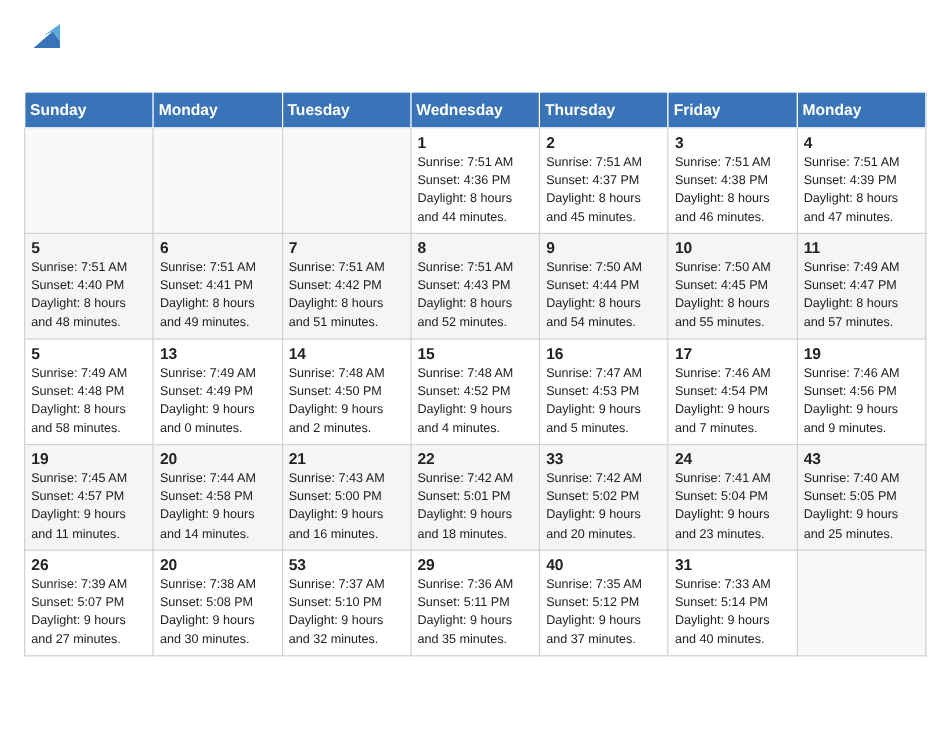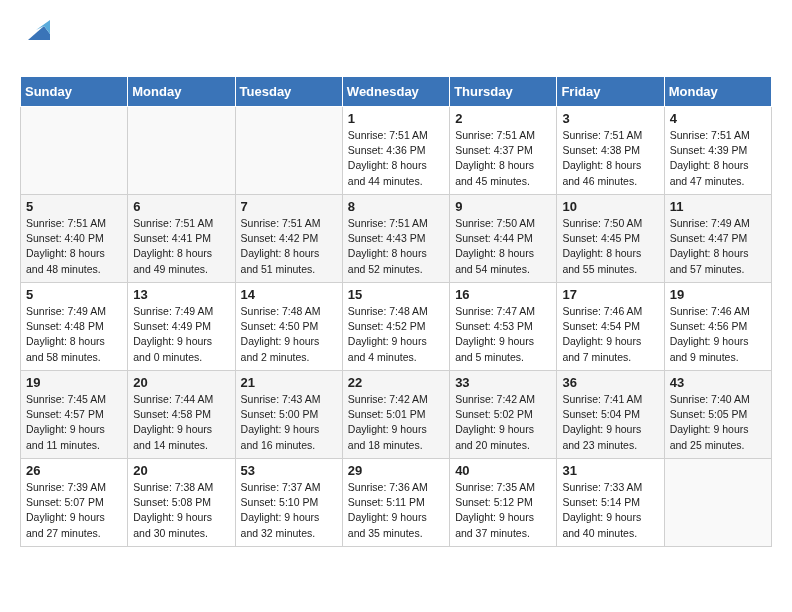--- a/index.html
+++ b/index.html
@@ -216,21 +216,21 @@
         </td>
         <td>
           <span class="day-num">22</span>
           <div class="cell-text">Sunrise: 7:42 AM<br>Sunset: 5:01 PM<br>Daylight: 9 hours<br>and 18 minutes.</div>
         </td>
         <td>
           <span class="day-num">33</span>
           <div class="cell-text">Sunrise: 7:42 AM<br>Sunset: 5:02 PM<br>Daylight: 9 hours<br>and 20 minutes.</div>
         </td>
         <td>
-          <span class="day-num">36</span>
+          <span class="day-num">24</span>
           <div class="cell-text">Sunrise: 7:41 AM<br>Sunset: 5:04 PM<br>Daylight: 9 hours<br>and 23 minutes.</div>
         </td>
         <td>
           <span class="day-num">43</span>
           <div class="cell-text">Sunrise: 7:40 AM<br>Sunset: 5:05 PM<br>Daylight: 9 hours<br>and 25 minutes.</div>
         </td>
       </tr>
       <tr>
         <td>
           <span class="day-num">26</span>

